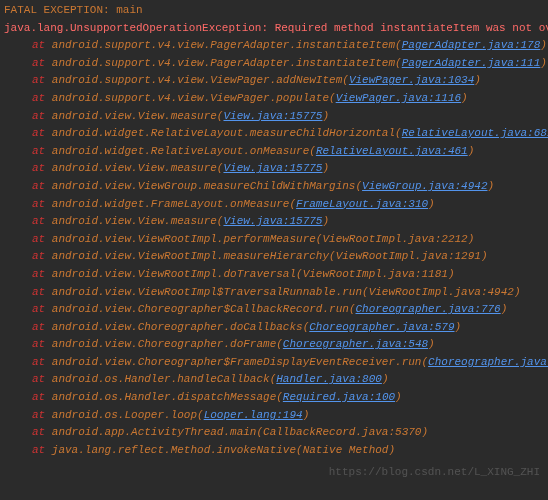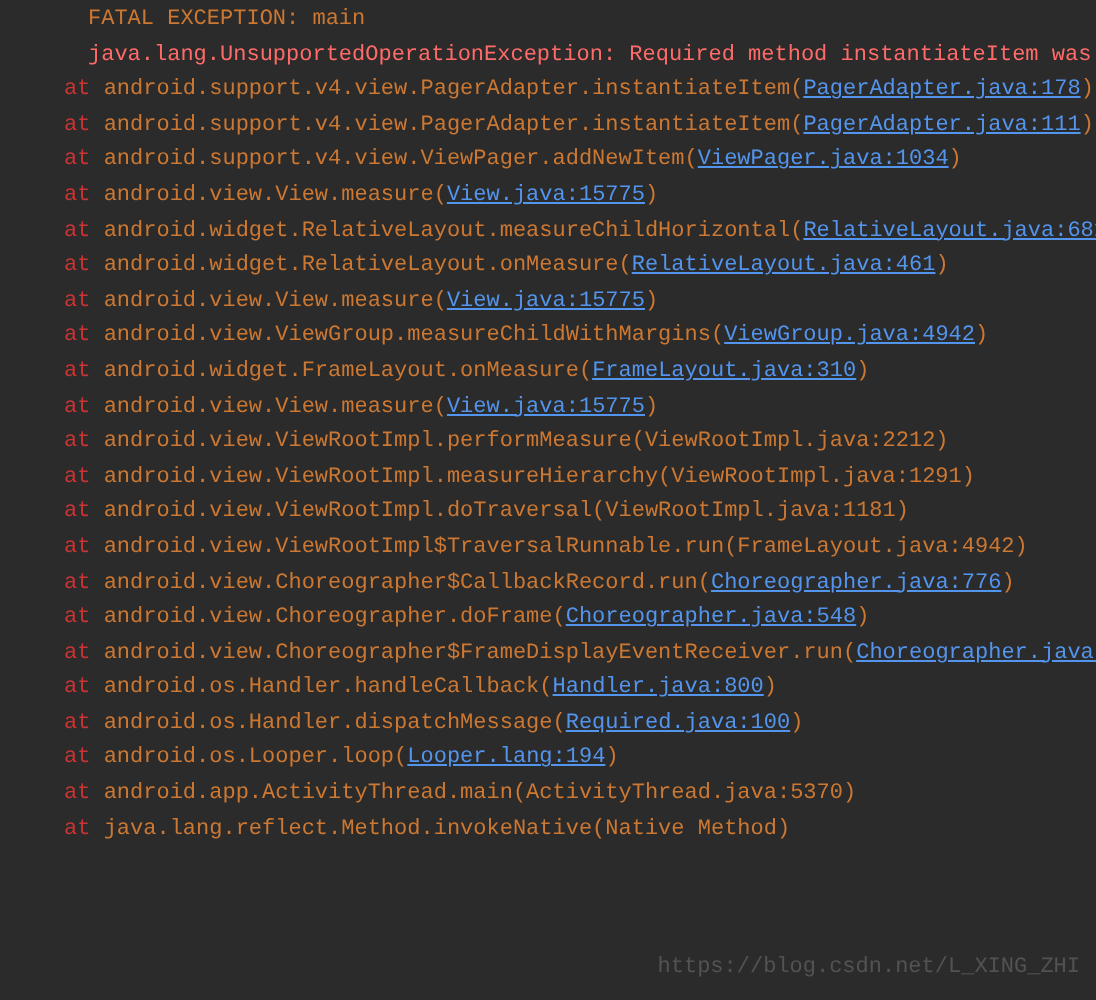--- a/index.html
+++ b/index.html
@@ -8,58 +8,60 @@
     font-family: "Consolas", "Courier New", monospace;
     font-size: 11px;
     color: #a9b7c6;
     width: 548px;
     height: 500px;
     overflow: hidden;
     white-space: nowrap;
     line-height: 1.6;
     padding: 2px 0;
   }
-  .line { padding-left: 4px; margin-left: 40px; }
+  .line { padding-left: 4px; }
   .err-header { color: #cc7832; }
   .err-msg { color: #ff6b68; }
-  .at { color: #cc3333; padding-left: 32px; }
+  .at { color: #cc3333; padding-left: 32px; font-style: italic; }
   .at-kw { color: #cc3333; }
   .at-loc { color: #cc7832; }
   .at-link { color: #5394ec; text-decoration: underline; cursor: pointer; }
   .watermark {
     position: fixed;
     right: 8px;
-    bottom: 6px;
+    bottom: 18px;
     color: rgba(200,200,200,0.25);
     font-size: 11px;
     pointer-events: none;
   }
 </style>
 </head>
 <body>
 
 <div id="log">
     <div class="line err-header">FATAL EXCEPTION: main</div>
     <div class="line err-msg">java.lang.UnsupportedOperationException: Required method instantiateItem was not overridden</div>
     <div class="at"><span class="at-kw">at </span><span class="at-loc">android.support.v4.view.PagerAdapter.instantiateItem</span><span class="at-loc">(</span><span class="at-link">PagerAdapter.java:178</span><span class="at-loc">)</span></div>
     <div class="at"><span class="at-kw">at </span><span class="at-loc">android.support.v4.view.PagerAdapter.instantiateItem</span><span class="at-loc">(</span><span class="at-link">PagerAdapter.java:111</span><span class="at-loc">)</span></div>
     <div class="at"><span class="at-kw">at </span><span class="at-loc">android.support.v4.view.ViewPager.addNewItem</span><span class="at-loc">(</span><span class="at-link">ViewPager.java:1034</span><span class="at-loc">)</span></div>
+    <div class="at"><span class="at-kw">at </span><span class="at-loc">android.support.v4.view.ViewPager.populate</span><span class="at-loc">(</span><span class="at-link">ViewPager.java:1116</span><span class="at-loc">)</span></div>
     <div class="at"><span class="at-kw">at </span><span class="at-loc">android.view.View.measure</span><span class="at-loc">(</span><span class="at-link">View.java:15775</span><span class="at-loc">)</span></div>
     <div class="at"><span class="at-kw">at </span><span class="at-loc">android.widget.RelativeLayout.measureChildHorizontal</span><span class="at-loc">(</span><span class="at-link">RelativeLayout.java:681</span></div>
     <div class="at"><span class="at-kw">at </span><span class="at-loc">android.widget.RelativeLayout.onMeasure</span><span class="at-loc">(</span><span class="at-link">RelativeLayout.java:461</span><span class="at-loc">)</span></div>
     <div class="at"><span class="at-kw">at </span><span class="at-loc">android.view.View.measure</span><span class="at-loc">(</span><span class="at-link">View.java:15775</span><span class="at-loc">)</span></div>
     <div class="at"><span class="at-kw">at </span><span class="at-loc">android.view.ViewGroup.measureChildWithMargins</span><span class="at-loc">(</span><span class="at-link">ViewGroup.java:4942</span><span class="at-loc">)</span></div>
     <div class="at"><span class="at-kw">at </span><span class="at-loc">android.widget.FrameLayout.onMeasure</span><span class="at-loc">(</span><span class="at-link">FrameLayout.java:310</span><span class="at-loc">)</span></div>
     <div class="at"><span class="at-kw">at </span><span class="at-loc">android.view.View.measure</span><span class="at-loc">(</span><span class="at-link">View.java:15775</span><span class="at-loc">)</span></div>
     <div class="at"><span class="at-kw">at </span><span class="at-loc">android.view.ViewRootImpl.performMeasure(ViewRootImpl.java:2212)</span></div>
     <div class="at"><span class="at-kw">at </span><span class="at-loc">android.view.ViewRootImpl.measureHierarchy(ViewRootImpl.java:1291)</span></div>
     <div class="at"><span class="at-kw">at </span><span class="at-loc">android.view.ViewRootImpl.doTraversal(ViewRootImpl.java:1181)</span></div>
-    <div class="at"><span class="at-kw">at </span><span class="at-loc">android.view.ViewRootImpl$TraversalRunnable.run(FrameLayout.java:4942)</span></div>
+    <div class="at"><span class="at-kw">at </span><span class="at-loc">android.view.ViewRootImpl$TraversalRunnable.run(ViewRootImpl.java:4942)</span></div>
     <div class="at"><span class="at-kw">at </span><span class="at-loc">android.view.Choreographer$CallbackRecord.run</span><span class="at-loc">(</span><span class="at-link">Choreographer.java:776</span><span class="at-loc">)</span></div>
+    <div class="at"><span class="at-kw">at </span><span class="at-loc">android.view.Choreographer.doCallbacks</span><span class="at-loc">(</span><span class="at-link">Choreographer.java:579</span><span class="at-loc">)</span></div>
     <div class="at"><span class="at-kw">at </span><span class="at-loc">android.view.Choreographer.doFrame</span><span class="at-loc">(</span><span class="at-link">Choreographer.java:548</span><span class="at-loc">)</span></div>
     <div class="at"><span class="at-kw">at </span><span class="at-loc">android.view.Choreographer$FrameDisplayEventReceiver.run</span><span class="at-loc">(</span><span class="at-link">Choreographer.java:762</span></div>
     <div class="at"><span class="at-kw">at </span><span class="at-loc">android.os.Handler.handleCallback</span><span class="at-loc">(</span><span class="at-link">Handler.java:800</span><span class="at-loc">)</span></div>
     <div class="at"><span class="at-kw">at </span><span class="at-loc">android.os.Handler.dispatchMessage</span><span class="at-loc">(</span><span class="at-link">Required.java:100</span><span class="at-loc">)</span></div>
     <div class="at"><span class="at-kw">at </span><span class="at-loc">android.os.Looper.loop</span><span class="at-loc">(</span><span class="at-link">Looper.lang:194</span><span class="at-loc">)</span></div>
-    <div class="at"><span class="at-kw">at </span><span class="at-loc">android.app.ActivityThread.main(ActivityThread.java:5370)</span></div>
+    <div class="at"><span class="at-kw">at </span><span class="at-loc">android.app.ActivityThread.main(CallbackRecord.java:5370)</span></div>
     <div class="at"><span class="at-kw">at </span><span class="at-loc">java.lang.reflect.Method.invokeNative(Native Method)</span></div>
   </div>
 <div class="watermark">https://blog.csdn.net/L_XING_ZHI</div>
 
 </body></html>

